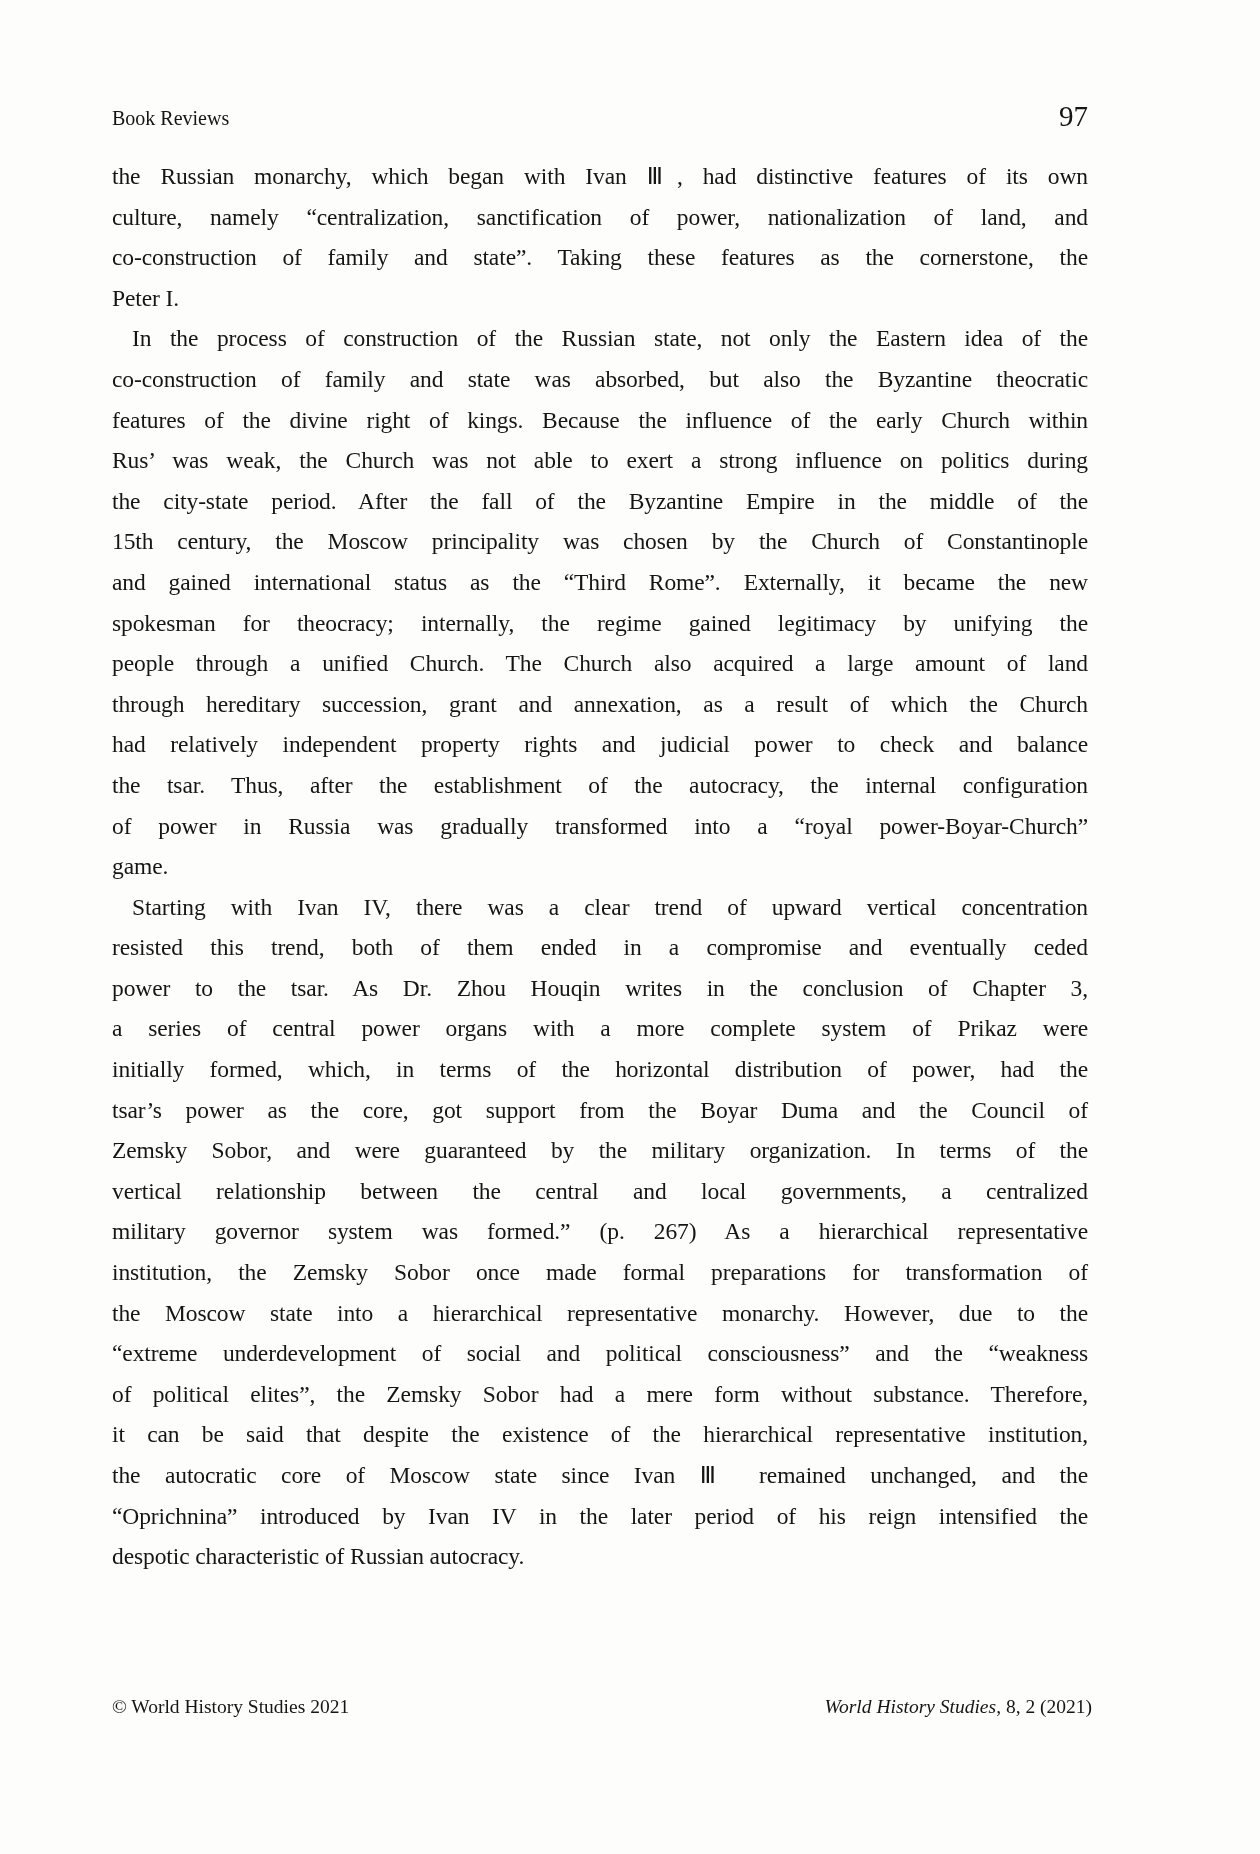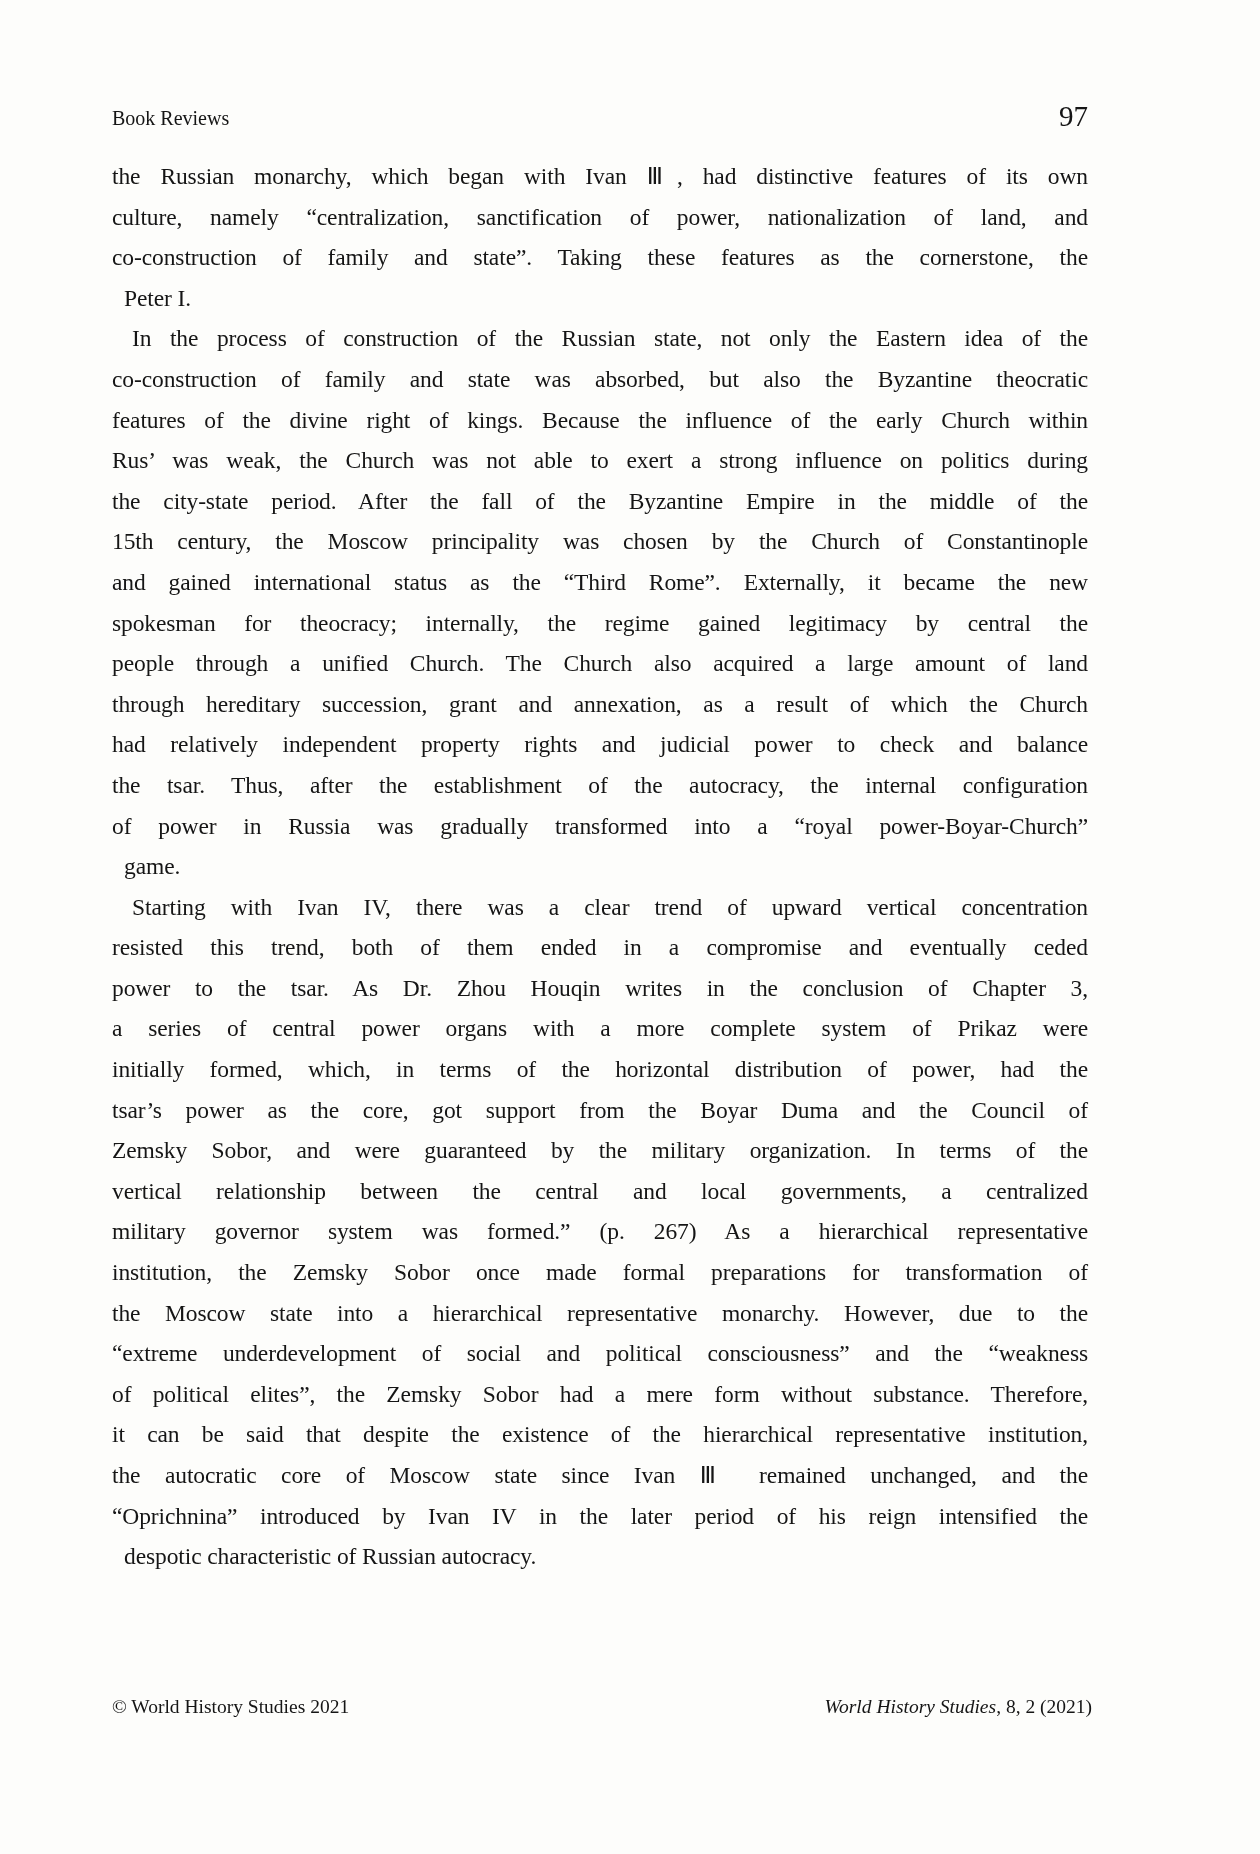--- a/index.html
+++ b/index.html
@@ -39,21 +39,20 @@
     letter-spacing: -0.1px;
   }
   .para { margin: 0; font-family: Liberation Serif, serif; }
   .line {
     text-align: justify;
     text-align-last: justify;
   }
   .line.last {
     text-align: center;
     text-align-last: left;
-    margin-left: 12px;
   }
   .para.indent .line.first { text-indent: 20px; }
   .footer {
     position: absolute;
     left: 112px;
     top: 1694px;
     width: 980px;
     display: flex;
     justify-content: space-between;
     align-items: center;
@@ -79,21 +78,21 @@
           <div class="line last">Peter I.</div>
         </div>
         <div class="para indent">
           <div class="line first">In the process of construction of the Russian state, not only the Eastern idea of the</div>
           <div class="line">co-construction of family and state was absorbed, but also the Byzantine theocratic</div>
           <div class="line">features of the divine right of kings. Because the influence of the early Church within</div>
           <div class="line">Rus’ was weak, the Church was not able to exert a strong influence on politics during</div>
           <div class="line">the city-state period. After the fall of the Byzantine Empire in the middle of the</div>
           <div class="line">15th century, the Moscow principality was chosen by the Church of Constantinople</div>
           <div class="line">and gained international status as the “Third Rome”. Externally, it became the new</div>
-          <div class="line">spokesman for theocracy; internally, the regime gained legitimacy by central the</div>
+          <div class="line">spokesman for theocracy; internally, the regime gained legitimacy by unifying the</div>
           <div class="line">people through a unified Church. The Church also acquired a large amount of land</div>
           <div class="line">through hereditary succession, grant and annexation, as a result of which the Church</div>
           <div class="line">had relatively independent property rights and judicial power to check and balance</div>
           <div class="line">the tsar. Thus, after the establishment of the autocracy, the internal configuration</div>
           <div class="line">of power in Russia was gradually transformed into a “royal power-Boyar-Church”</div>
           <div class="line last">game.</div>
         </div>
         <div class="para indent">
           <div class="line first">Starting with Ivan IV, there was a clear trend of upward vertical concentration</div>
           <div class="line">resisted this trend, both of them ended in a compromise and eventually ceded</div>

